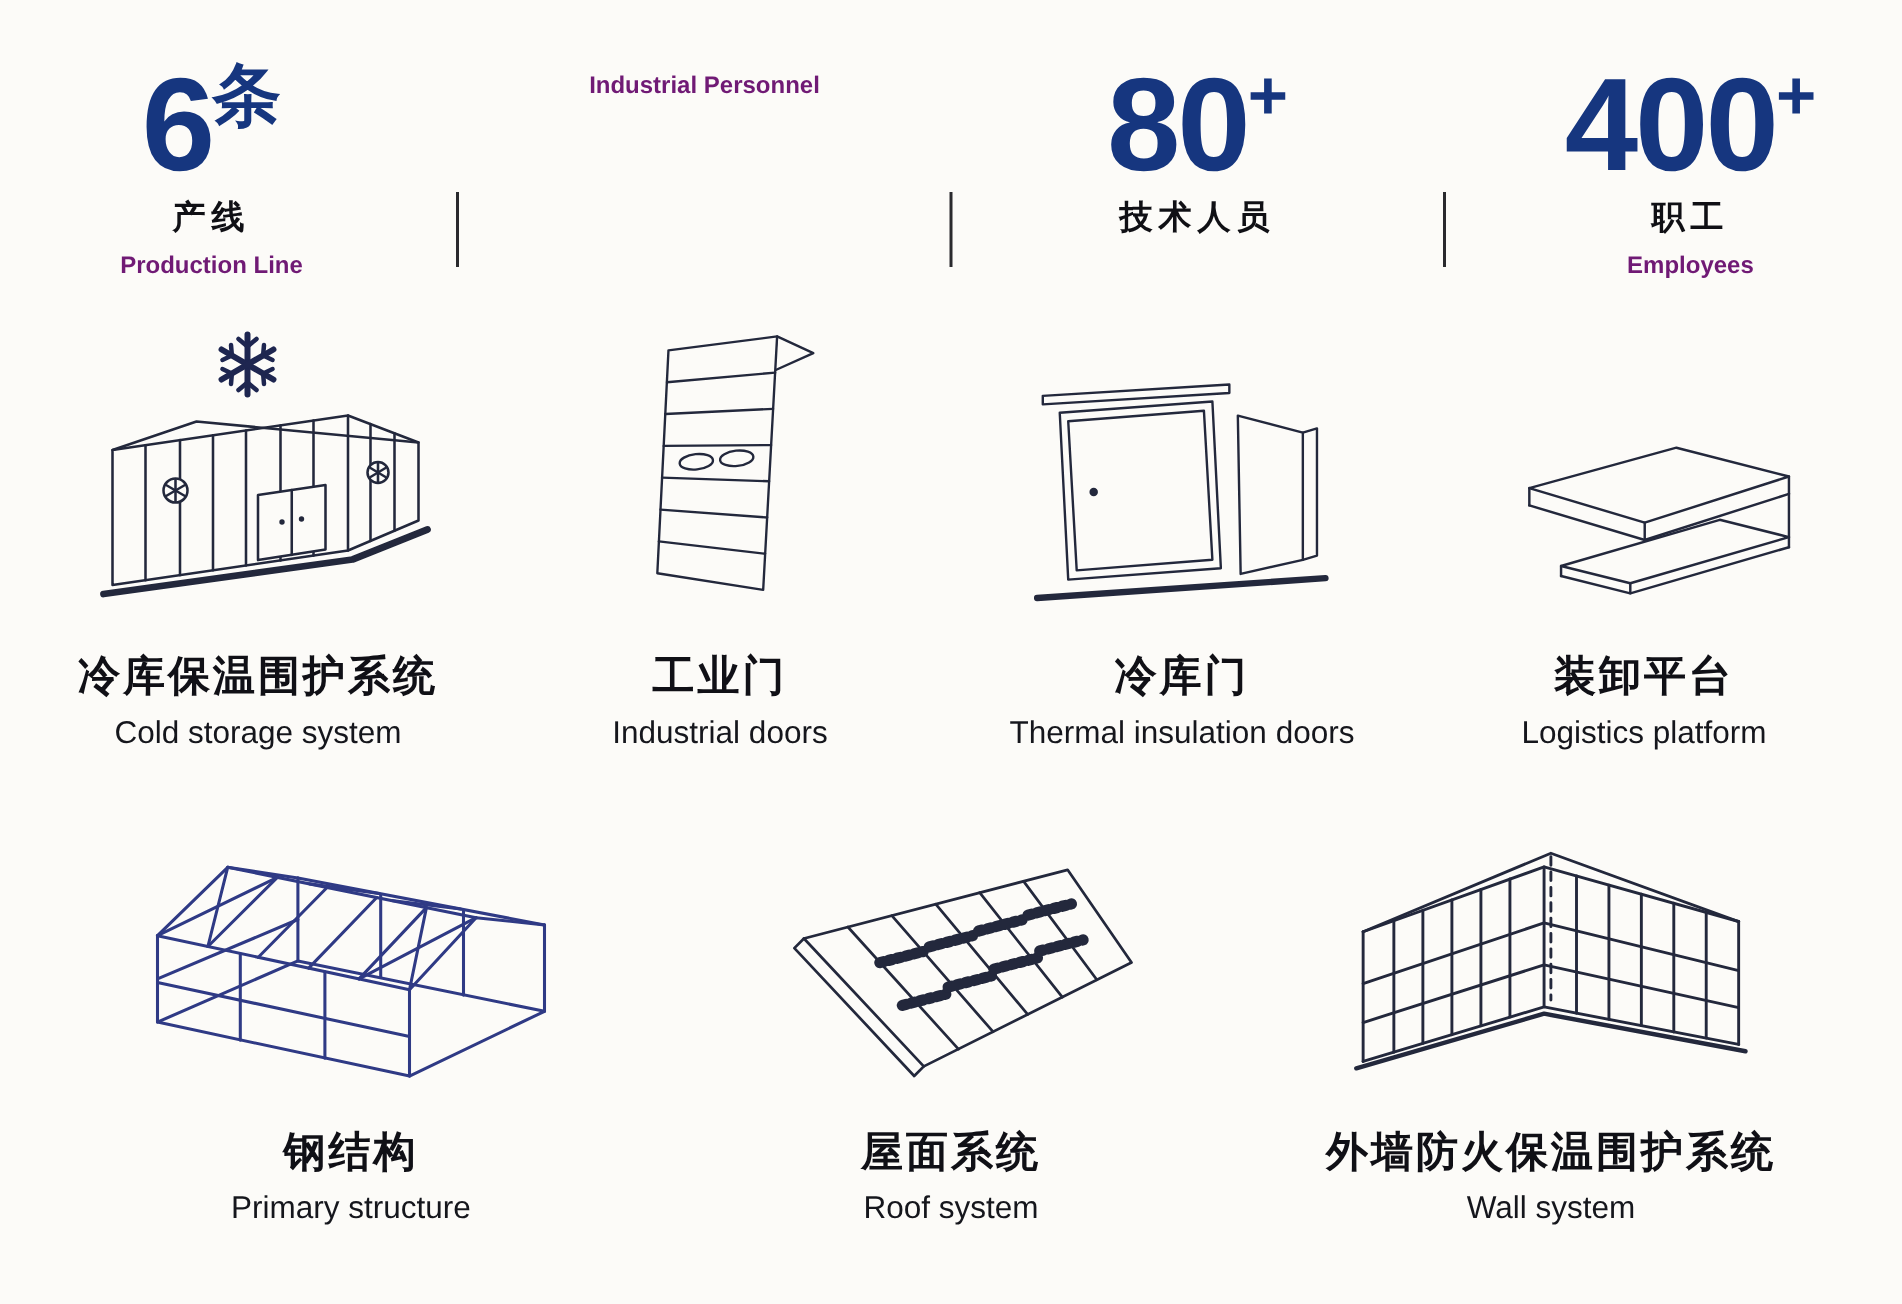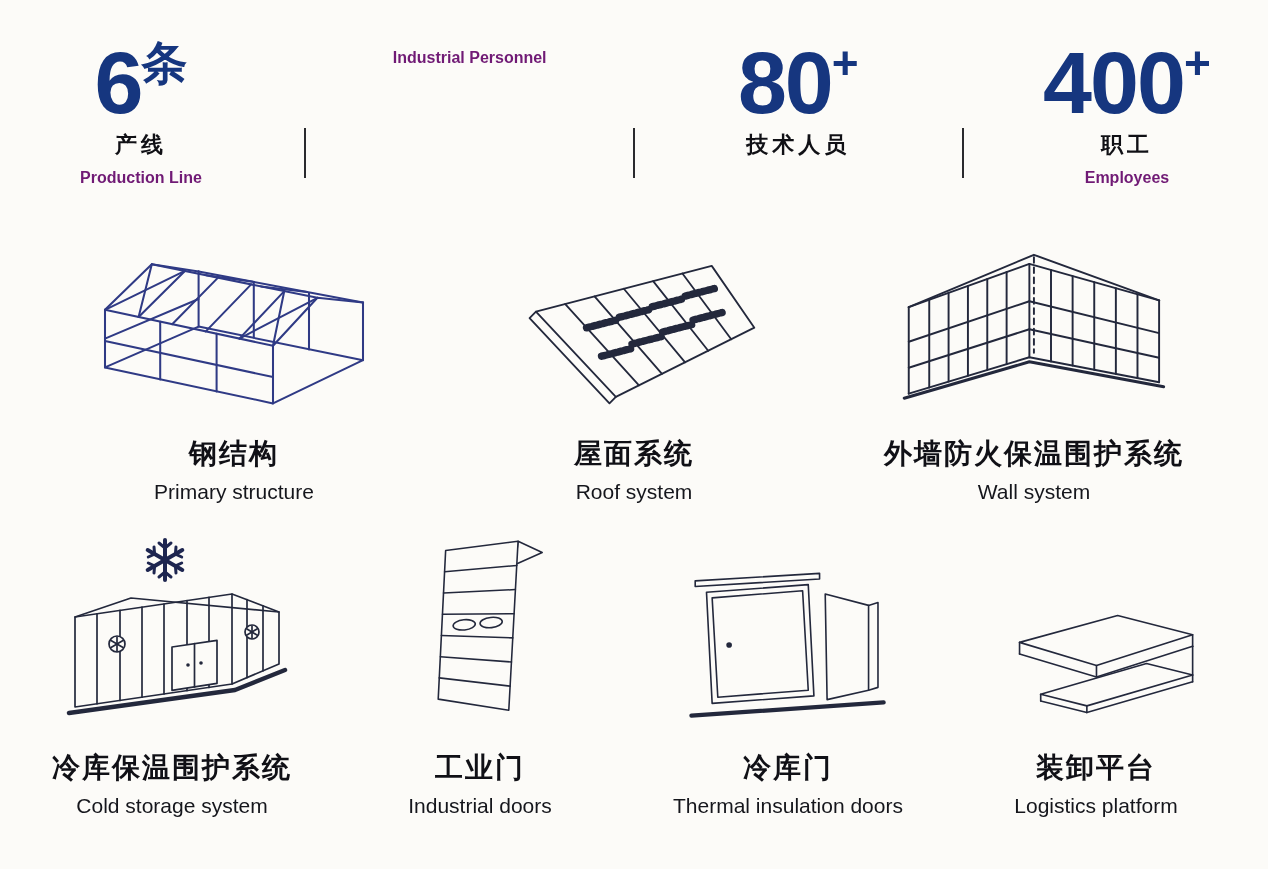--- a/index.html
+++ b/index.html
@@ -72,20 +72,144 @@
       <div class="stat-num"><span>80</span><span class="stat-suffix">+</span></div>
       <div class="stat-zh">技术人员</div>
     </div>
 
     <div class="stat-divider"></div>
 
     <div class="stat">
       <div class="stat-num"><span>400</span><span class="stat-suffix">+</span></div>
       <div class="stat-zh">职工</div>
       <div class="stat-en">Employees</div>
+    </div>
+
+  </div>
+
+  <div class="row row-2">
+
+    <div class="product">
+      <div class="icon-box">
+        <svg width="250" height="195" viewBox="0 0 250 195">
+
+          <g>
+            <g class="snow">
+              <line x1="118" y1="8" x2="118" y2="48"></line>
+              <line x1="100.7" y1="18" x2="135.3" y2="38"></line>
+              <line x1="135.3" y1="18" x2="100.7" y2="38"></line>
+            </g>
+            <g class="snow-b">
+              <path d="M112 11 L118 16 L124 11"></path>
+                <path d="M112 45 L118 40 L124 45"></path>
+              <path d="M129 15 L128.4 22 L134.7 25"></path>
+                <path d="M107 41 L107.6 34 L101.3 31"></path>
+              <path d="M107 15 L107.6 22 L101.3 25"></path>
+                <path d="M129 41 L128.4 34 L134.7 31"></path>
+            </g>
+          </g>
+          <g class="ln">
+            <path d="M28 85 L185 62 L232 80 L232 132 L185 152 L28 175 Z"></path>
+            <line x1="185" y1="62" x2="185" y2="152"></line>
+            <path d="M28 85 L84 66 L232 80"></path>
+            <line x1="50" y1="81.8" x2="50" y2="171.8"></line>
+              <line x1="73" y1="78.4" x2="73" y2="168.4"></line>
+            <line x1="95" y1="75.2" x2="95" y2="165.2"></line>
+              <line x1="117" y1="72" x2="117" y2="162"></line>
+            <line x1="140" y1="68.6" x2="140" y2="158.6"></line>
+              <line x1="162" y1="65.4" x2="162" y2="155.4"></line>
+            <line x1="200" y1="67.7" x2="200" y2="145.6"></line>
+              <line x1="216" y1="73.9" x2="216" y2="138.8"></line>
+            <path class="fillbg" d="M125 115 L170 108.4 L170 151.4 L125 158.4 Z"></path>
+            <line x1="147.5" y1="111.7" x2="147.5" y2="154.9"></line>
+          </g>
+          <g>
+            <circle class="ln fillbg" cx="70" cy="112" r="8"></circle>
+            <g class="ln" stroke-width="2">
+              <line x1="70" y1="105" x2="70" y2="119"></line>
+                <line x1="64" y1="108.5" x2="76" y2="115.5"></line>
+                <line x1="76" y1="108.5" x2="64" y2="115.5"></line>
+            </g>
+          </g>
+          <g>
+            <circle class="ln fillbg" cx="205" cy="100" r="7"></circle>
+            <g class="ln" stroke-width="2">
+              <line x1="205" y1="94" x2="205" y2="106"></line>
+                <line x1="200" y1="97" x2="210" y2="103"></line>
+                <line x1="210" y1="97" x2="200" y2="103"></line>
+            </g>
+          </g>
+          <circle class="solid" cx="141" cy="133" r="1.8"></circle>
+            <circle class="solid" cx="154" cy="131" r="1.8"></circle>
+          <path class="ln thick" d="M22 181 L188 158 L238 138"></path>
+        </svg>
+      </div>
+      <div class="p-zh">冷库保温围护系统</div>
+      <div class="p-en">Cold storage system</div>
+    </div>
+
+    <div class="product">
+      <div class="icon-box">
+        <svg width="158" height="195" viewBox="0 0 170 210">
+          <g class="ln">
+            <path class="fillbg" d="M126 10 L152 22 L123 35 Z"></path>
+            <path class="fillbg" d="M48 20 L126 10 L116 192 L40 180 Z"></path>
+            <line x1="46.9" y1="42.9" x2="124.6" y2="36"></line>
+            <line x1="45.7" y1="65.7" x2="123.1" y2="62"></line>
+            <line x1="44.6" y1="88.6" x2="121.7" y2="88"></line>
+            <line x1="43.4" y1="111.4" x2="120.3" y2="114"></line>
+            <line x1="42.3" y1="134.3" x2="118.9" y2="140"></line>
+            <line x1="41.1" y1="157.1" x2="117.4" y2="166"></line>
+            <ellipse cx="68" cy="100" rx="12" ry="5.5" transform="rotate(-6 68 100)"></ellipse>
+            <ellipse cx="97" cy="97.5" rx="12" ry="5.5" transform="rotate(-6 97 97.5)"></ellipse>
+          </g>
+        </svg>
+      </div>
+      <div class="p-zh">工业门</div>
+      <div class="p-en">Industrial doors</div>
+    </div>
+
+    <div class="product">
+      <div class="icon-box">
+        <svg width="212" height="165" viewBox="0 0 225 175">
+          <g class="ln">
+            <path d="M14 20 L146 12 L146 18 L14 26 Z"></path>
+            <path d="M26 32 L134 24 L140 142 L32 150 Z"></path>
+            <path d="M32 38 L128 30.5 L134 136 L38 143.5 Z"></path>
+            <circle class="solid" cx="50" cy="88" r="3"></circle>
+            <path d="M152 34 L198 46 L198 136 L154 146 Z"></path>
+            <path d="M198 46 L208 43 L208 133 L198 136"></path>
+            <path class="thick" d="M10 163 L214 149"></path>
+          </g>
+        </svg>
+      </div>
+      <div class="p-zh">冷库门</div>
+      <div class="p-en">Thermal insulation doors</div>
+    </div>
+
+    <div class="product">
+      <div class="icon-box">
+        <svg width="226" height="125" viewBox="0 0 235 130">
+          <g class="ln">
+            <path d="M38 42 L140 14 L218 34 L118 66 Z"></path>
+            <line x1="38" y1="42" x2="38" y2="54"></line>
+              <line x1="118" y1="66" x2="118" y2="78"></line>
+              <line x1="218" y1="34" x2="218" y2="46"></line>
+            <path d="M38 54 L118 78 L218 46"></path>
+            <line x1="218" y1="46" x2="218" y2="76"></line>
+            <path d="M60 96 L170 64 L218 76 L108 108 Z"></path>
+            <line x1="60" y1="96" x2="60" y2="103"></line>
+              <line x1="108" y1="108" x2="108" y2="115"></line>
+              <line x1="218" y1="76" x2="218" y2="83"></line>
+            <path d="M60 103 L108 115 L218 83"></path>
+          </g>
+        </svg>
+      </div>
+      <div class="p-zh">装卸平台</div>
+      <div class="p-en">Logistics platform</div>
     </div>
 
   </div>
 
   <div class="row row-1">
 
     <div class="product">
       <div class="icon-box">
         <svg width="282" height="180" viewBox="0 0 235 150">
           <g class="ln-steel">
@@ -178,137 +302,13 @@
             <path d="M8 132 L118 100 L236 122" stroke-width="2.6"></path>
           </g>
         </svg>
       </div>
       <div class="p-zh">外墙防火保温围护系统</div>
       <div class="p-en">Wall system</div>
     </div>
 
   </div>
 
-  <div class="row row-2">
-
-    <div class="product">
-      <div class="icon-box">
-        <svg width="250" height="195" viewBox="0 0 250 195">
-
-          <g>
-            <g class="snow">
-              <line x1="118" y1="8" x2="118" y2="48"></line>
-              <line x1="100.7" y1="18" x2="135.3" y2="38"></line>
-              <line x1="135.3" y1="18" x2="100.7" y2="38"></line>
-            </g>
-            <g class="snow-b">
-              <path d="M112 11 L118 16 L124 11"></path>
-                <path d="M112 45 L118 40 L124 45"></path>
-              <path d="M129 15 L128.4 22 L134.7 25"></path>
-                <path d="M107 41 L107.6 34 L101.3 31"></path>
-              <path d="M107 15 L107.6 22 L101.3 25"></path>
-                <path d="M129 41 L128.4 34 L134.7 31"></path>
-            </g>
-          </g>
-          <g class="ln">
-            <path d="M28 85 L185 62 L232 80 L232 132 L185 152 L28 175 Z"></path>
-            <line x1="185" y1="62" x2="185" y2="152"></line>
-            <path d="M28 85 L84 66 L232 80"></path>
-            <line x1="50" y1="81.8" x2="50" y2="171.8"></line>
-              <line x1="73" y1="78.4" x2="73" y2="168.4"></line>
-            <line x1="95" y1="75.2" x2="95" y2="165.2"></line>
-              <line x1="117" y1="72" x2="117" y2="162"></line>
-            <line x1="140" y1="68.6" x2="140" y2="158.6"></line>
-              <line x1="162" y1="65.4" x2="162" y2="155.4"></line>
-            <line x1="200" y1="67.7" x2="200" y2="145.6"></line>
-              <line x1="216" y1="73.9" x2="216" y2="138.8"></line>
-            <path class="fillbg" d="M125 115 L170 108.4 L170 151.4 L125 158.4 Z"></path>
-            <line x1="147.5" y1="111.7" x2="147.5" y2="154.9"></line>
-          </g>
-          <g>
-            <circle class="ln fillbg" cx="70" cy="112" r="8"></circle>
-            <g class="ln" stroke-width="2">
-              <line x1="70" y1="105" x2="70" y2="119"></line>
-                <line x1="64" y1="108.5" x2="76" y2="115.5"></line>
-                <line x1="76" y1="108.5" x2="64" y2="115.5"></line>
-            </g>
-          </g>
-          <g>
-            <circle class="ln fillbg" cx="205" cy="100" r="7"></circle>
-            <g class="ln" stroke-width="2">
-              <line x1="205" y1="94" x2="205" y2="106"></line>
-                <line x1="200" y1="97" x2="210" y2="103"></line>
-                <line x1="210" y1="97" x2="200" y2="103"></line>
-            </g>
-          </g>
-          <circle class="solid" cx="141" cy="133" r="1.8"></circle>
-            <circle class="solid" cx="154" cy="131" r="1.8"></circle>
-          <path class="ln thick" d="M22 181 L188 158 L238 138"></path>
-        </svg>
-      </div>
-      <div class="p-zh">冷库保温围护系统</div>
-      <div class="p-en">Cold storage system</div>
-    </div>
-
-    <div class="product">
-      <div class="icon-box">
-        <svg width="158" height="195" viewBox="0 0 170 210">
-          <g class="ln">
-            <path class="fillbg" d="M126 10 L152 22 L123 35 Z"></path>
-            <path class="fillbg" d="M48 20 L126 10 L116 192 L40 180 Z"></path>
-            <line x1="46.9" y1="42.9" x2="124.6" y2="36"></line>
-            <line x1="45.7" y1="65.7" x2="123.1" y2="62"></line>
-            <line x1="44.6" y1="88.6" x2="121.7" y2="88"></line>
-            <line x1="43.4" y1="111.4" x2="120.3" y2="114"></line>
-            <line x1="42.3" y1="134.3" x2="118.9" y2="140"></line>
-            <line x1="41.1" y1="157.1" x2="117.4" y2="166"></line>
-            <ellipse cx="68" cy="100" rx="12" ry="5.5" transform="rotate(-6 68 100)"></ellipse>
-            <ellipse cx="97" cy="97.5" rx="12" ry="5.5" transform="rotate(-6 97 97.5)"></ellipse>
-          </g>
-        </svg>
-      </div>
-      <div class="p-zh">工业门</div>
-      <div class="p-en">Industrial doors</div>
-    </div>
-
-    <div class="product">
-      <div class="icon-box">
-        <svg width="212" height="165" viewBox="0 0 225 175">
-          <g class="ln">
-            <path d="M14 20 L146 12 L146 18 L14 26 Z"></path>
-            <path d="M26 32 L134 24 L140 142 L32 150 Z"></path>
-            <path d="M32 38 L128 30.5 L134 136 L38 143.5 Z"></path>
-            <circle class="solid" cx="50" cy="88" r="3"></circle>
-            <path d="M152 34 L198 46 L198 136 L154 146 Z"></path>
-            <path d="M198 46 L208 43 L208 133 L198 136"></path>
-            <path class="thick" d="M10 163 L214 149"></path>
-          </g>
-        </svg>
-      </div>
-      <div class="p-zh">冷库门</div>
-      <div class="p-en">Thermal insulation doors</div>
-    </div>
-
-    <div class="product">
-      <div class="icon-box">
-        <svg width="226" height="125" viewBox="0 0 235 130">
-          <g class="ln">
-            <path d="M38 42 L140 14 L218 34 L118 66 Z"></path>
-            <line x1="38" y1="42" x2="38" y2="54"></line>
-              <line x1="118" y1="66" x2="118" y2="78"></line>
-              <line x1="218" y1="34" x2="218" y2="46"></line>
-            <path d="M38 54 L118 78 L218 46"></path>
-            <line x1="218" y1="46" x2="218" y2="76"></line>
-            <path d="M60 96 L170 64 L218 76 L108 108 Z"></path>
-            <line x1="60" y1="96" x2="60" y2="103"></line>
-              <line x1="108" y1="108" x2="108" y2="115"></line>
-              <line x1="218" y1="76" x2="218" y2="83"></line>
-            <path d="M60 103 L108 115 L218 83"></path>
-          </g>
-        </svg>
-      </div>
-      <div class="p-zh">装卸平台</div>
-      <div class="p-en">Logistics platform</div>
-    </div>
-
-  </div>
-
 </div>
 
 </body></html>

